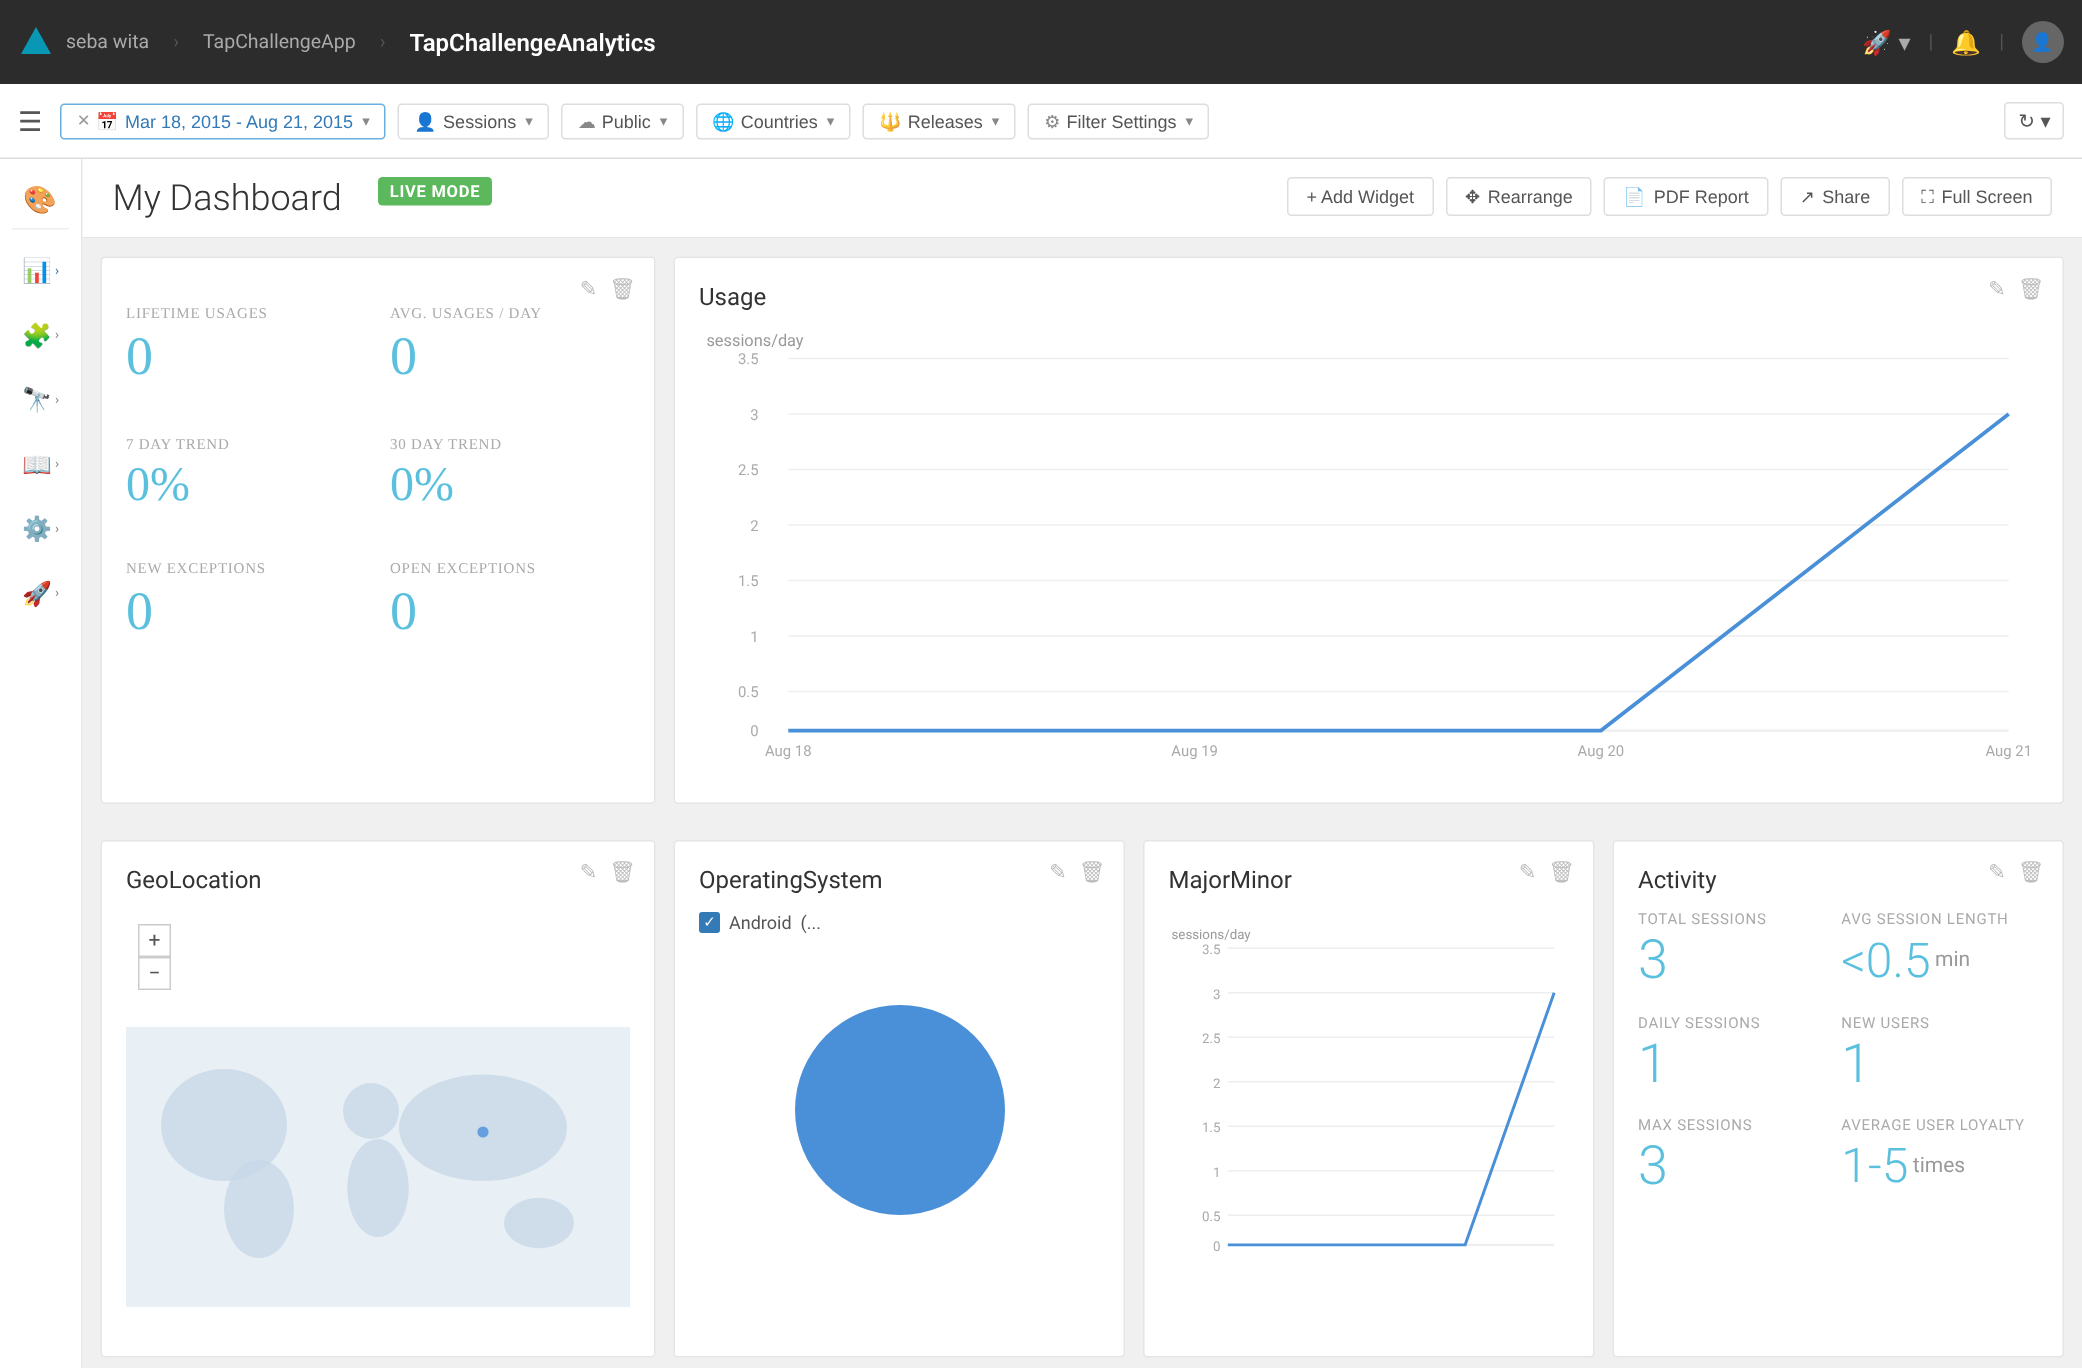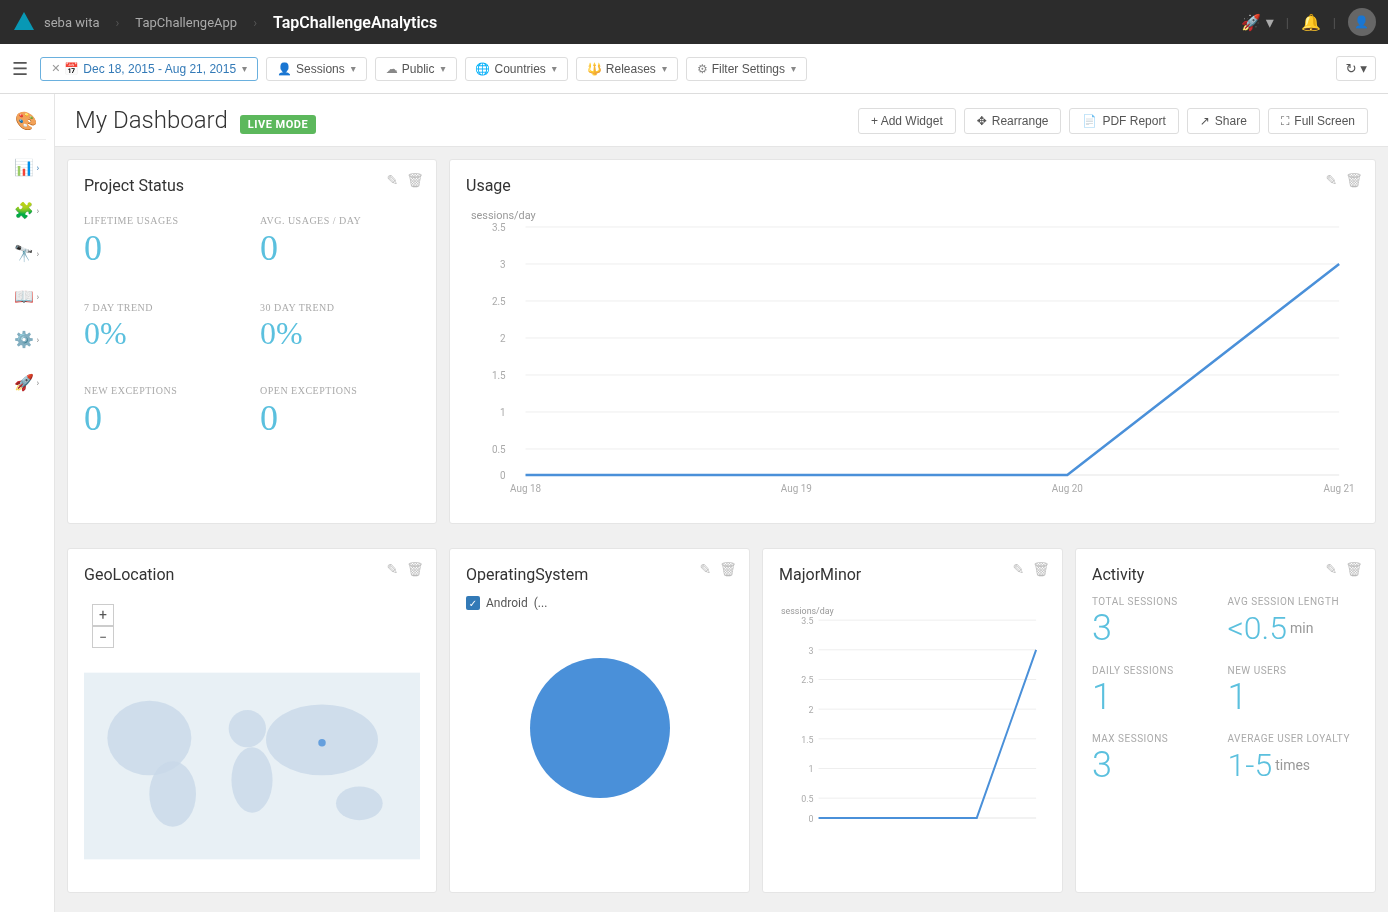--- a/index.html
+++ b/index.html
@@ -1,21 +1,21 @@
 <!DOCTYPE html>
 <html><head>
   <meta charset="utf-8">
   <style>
     * { box-sizing: border-box; margin: 0; padding: 0; }
     body { font-family: -apple-system, BlinkMacSystemFont, 'Segoe UI', Roboto, sans-serif; background: #f5f5f5; color: #333; font-size: 13px; }
 
     
     .top-nav {
       background: #2c2c2c;
-      height: 44px;
+      height: 56px;
       display: flex;
       align-items: center;
       padding: 0 12px;
       gap: 16px;
     }
     .top-nav-logo {
       display: flex; align-items: center; gap: 8px; color: #fff;
     }
     .logo-icon { width: 24px; height: 24px; }
     .nav-brand { color: #aaa; font-size: 13px; }
@@ -94,22 +94,22 @@
       overflow-y: auto;
       padding: 0;
       background: #f0f0f0;
     }
 
     
     .dashboard-header {
       background: #fff;
       padding: 12px 20px;
       display: flex;
-      align-items: flex-end;
-      gap: 12px;
+      align-items: flex-start;
+      gap: 24px;
       border-bottom: 1px solid #e5e5e5;
     }
     .dashboard-title { font-size: 24px; font-weight: 300; color: #333; }
     .live-badge {
       background: #5cb85c;
       color: #fff;
       font-size: 11px;
       font-weight: 700;
       padding: 3px 8px;
       border-radius: 3px;
@@ -305,21 +305,21 @@
     <div class="avatar">👤</div>
   </div>
 </div>
 
 <div class="filter-bar">
   <span class="hamburger">☰</span>
 
   <button class="filter-btn date-btn">
     <span class="x-icon">✕</span>
     <span>📅</span>
-    <span>Dec 18, 2015 - Aug 21, 2015</span>
+    <span>Mar 18, 2015 - Aug 21, 2015</span>
     <span class="caret">▾</span>
   </button>
 
   <button class="filter-btn">
     <span class="icon">👤</span>
     <span>Sessions</span>
     <span class="caret">▾</span>
   </button>
 
   <button class="filter-btn">
@@ -405,21 +405,20 @@
         <button class="action-btn">
           <span>⛶</span>
           <span>Full Screen</span>
         </button>
       </div>
     </div>
 
     <div class="widget-grid">
 
       <div class="widget">
-        <div class="widget-title">Project Status</div>
         <div class="widget-actions">
           <span class="widget-action-icon">✎</span>
           <span class="widget-action-icon">🗑</span>
         </div>
         <div class="project-status-grid">
           <div class="stat-block">
             <div class="stat-label">LIFETIME USAGES</div>
             <div class="stat-value">0</div>
           </div>
           <div class="stat-block">

